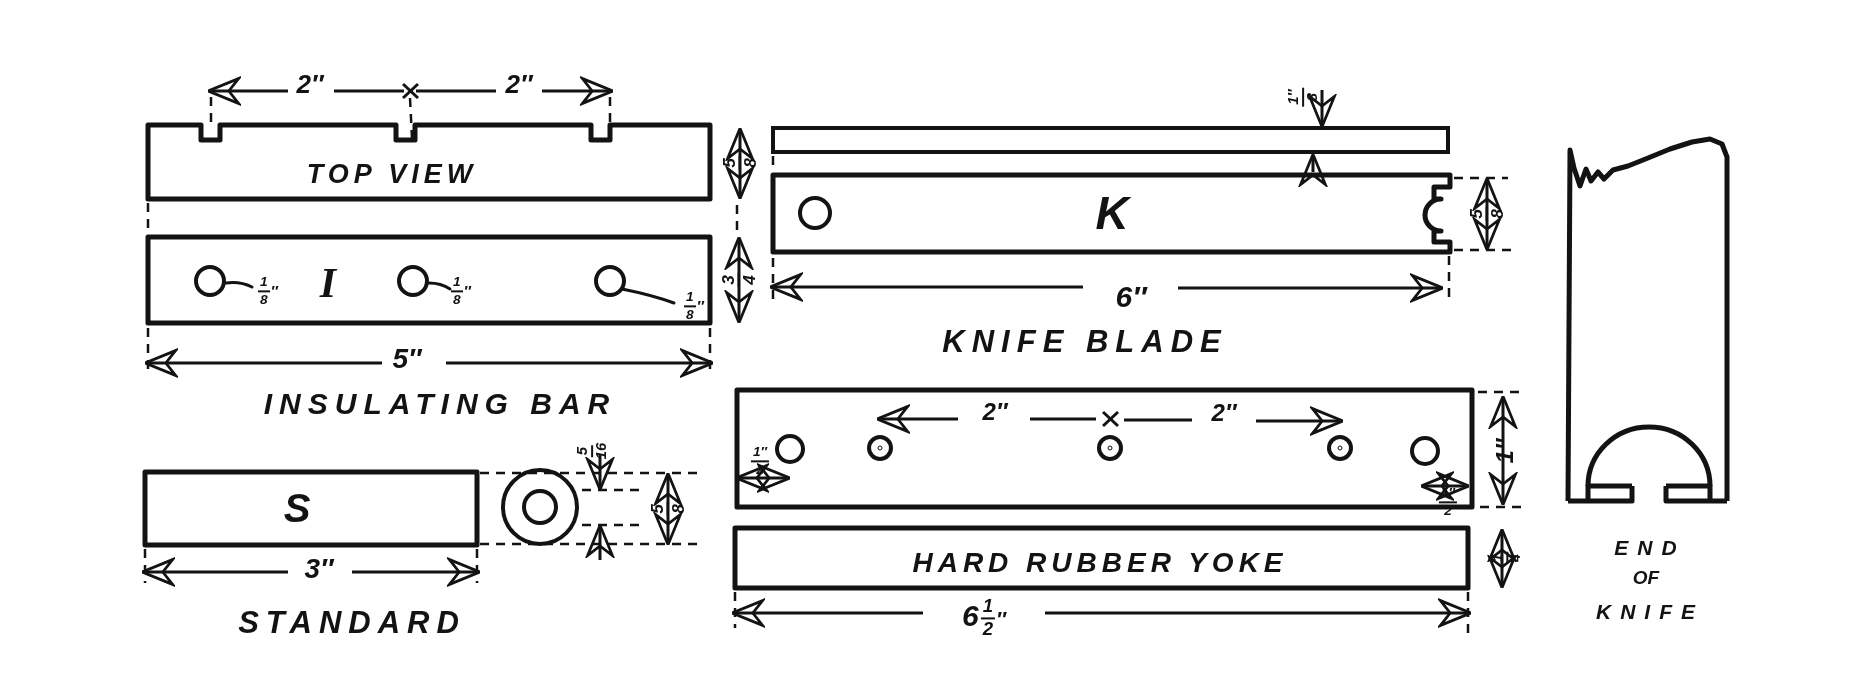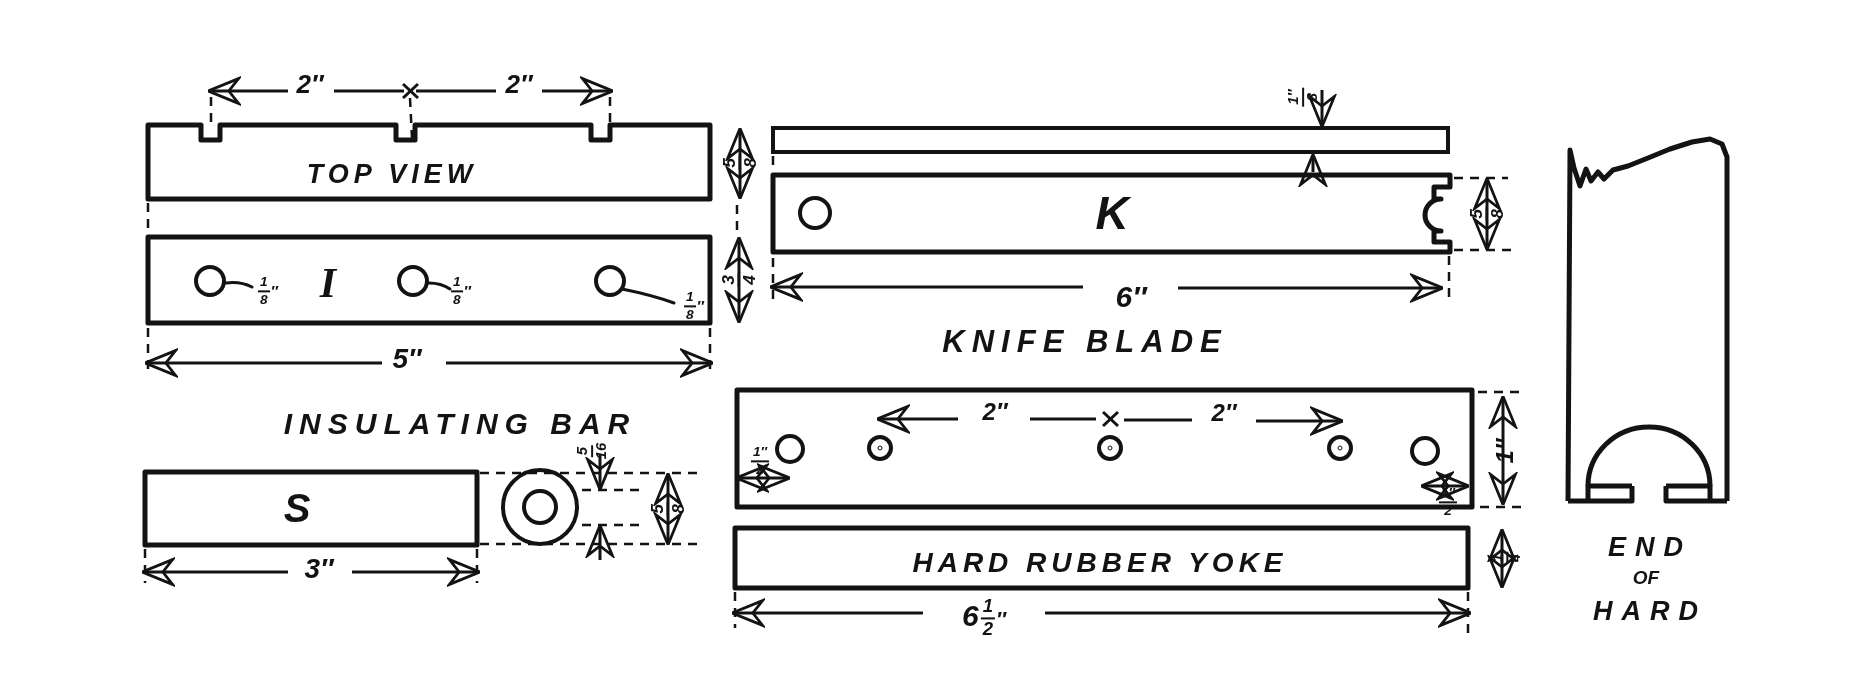--- a/index.html
+++ b/index.html
@@ -6,21 +6,21 @@
   #stage{position:relative;width:1849px;height:695px;background:#fff;overflow:hidden;
          font-family:"Liberation Sans", sans-serif;}
   #linework{position:absolute;left:0;top:0;}
   .lbl{position:absolute;transform:translate(-50%,-50%);color:#131313;font-weight:bold;
        font-style:italic;white-space:nowrap;line-height:1;}
   .rot{transform:translate(-50%,-50%) rotate(-90deg);}
   .serif{font-family:"Liberation Serif", serif;}
   .sp5{letter-spacing:5px;} .sp7{letter-spacing:7px;} .sp9{letter-spacing:9px;}
   .s19{font-size:19px;} .s21{font-size:27px;} .s22{font-size:22px;} .s24{font-size:24px;}
   .s26{font-size:26px;} .s28{font-size:28px;} .s30{font-size:30px;} .s31{font-size:31px;}
-  .s33{font-size:27px;} .s40{font-size:40px;} .s42{font-size:42px;} .s46{font-size:46px;}
+  .s33{font-size:21px;} .s40{font-size:40px;} .s42{font-size:42px;} .s46{font-size:46px;}
   .fstack{display:inline-flex;flex-direction:column;align-items:center;line-height:1;
           vertical-align:middle;font-size:0.62em;}
   .fn{border-bottom:2.5px solid currentColor;padding:0 2px 1px 2px;}
   .fd{padding-top:1px;}
   .fw{margin-right:2px;}
   .fu{font-size:0.7em;align-self:flex-start;margin-left:1px;}
   svg line, svg path, svg rect, svg circle{stroke:#131313;fill:none;}
   .dim{stroke-width:3;}
   .ext{stroke-width:2.5;stroke-dasharray:9 7;}
   .shape{stroke-width:5;stroke-linejoin:round;}
@@ -168,32 +168,33 @@
       </span><span class="fu">″</span></div>
 <div class="lbl s22" style="left:694px;top:306px;"><span class="fstack">
         <span class="fn">1</span>
         <span class="fd">8</span>
       </span><span class="fu">″</span></div>
 <div class="lbl rot s28" style="left:739px;top:280px;"><span class="fstack">
         <span class="fn">3</span>
         <span class="fd">4</span>
       </span></div>
 <div class="lbl s28" style="left:407px;top:359px;">5″</div>
-<div class="lbl s30 sp7" style="left:440px;top:424px;margin-left:20px;">INSULATING BAR</div>
+<div class="lbl s30 sp7" style="left:440px;top:404px;">INSULATING BAR</div>
 
 <div class="lbl s40" style="left:297px;top:508px;">S</div>
 <div class="lbl rot s24" style="left:592px;top:451px;"><span class="fstack">
         <span class="fn">5</span>
         <span class="fd">16</span>
       </span></div>
 <div class="lbl rot s28" style="left:668px;top:509px;"><span class="fstack">
         <span class="fn">5</span>
         <span class="fd">8</span>
       </span></div>
 <div class="lbl s28" style="left:319px;top:569px;">3″</div>
+<div class="lbl s31 sp7" style="left:352px;top:622px;">STANDARD</div>
 
 <div class="lbl rot s24" style="left:1303px;top:97px;"><span class="fstack">
         <span class="fn">1″</span>
         <span class="fd">8</span>
       </span></div>
 <div class="lbl s46" style="left:1112px;top:213px;">K</div>
 <div class="lbl rot s28" style="left:1487px;top:214px;"><span class="fstack">
         <span class="fn">5</span>
         <span class="fd">8</span>
       </span></div>
@@ -216,15 +217,15 @@
         <span class="fn">1</span>
         <span class="fd">4</span>
       </span></div>
 <div class="lbl s30" style="left:984px;top:618px;"><span class="fw">6</span><span class="fstack">
         <span class="fn">1</span>
         <span class="fd">2</span>
       </span><span class="fu">″</span></div>
 
 <div class="lbl s33 sp9" style="left:1650px;top:547px;">END</div>
 <div class="lbl s19" style="left:1646px;top:577px;">OF</div>
-<div class="lbl s33 sp9" style="left:1650px;top:611px;">HARD</div>
+<div class="lbl s33 sp9" style="left:1650px;top:611px;">KNIFE</div>
 
 </div>
 
 </body></html>

